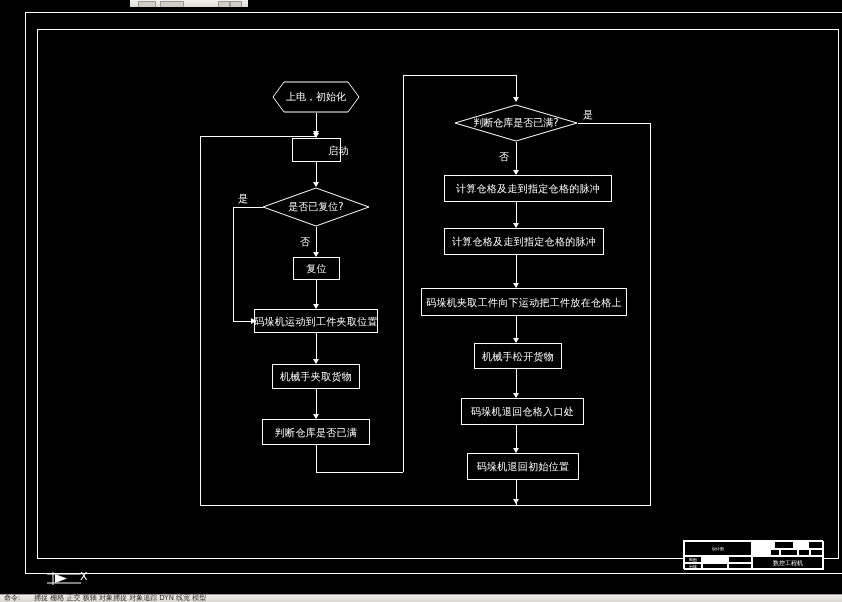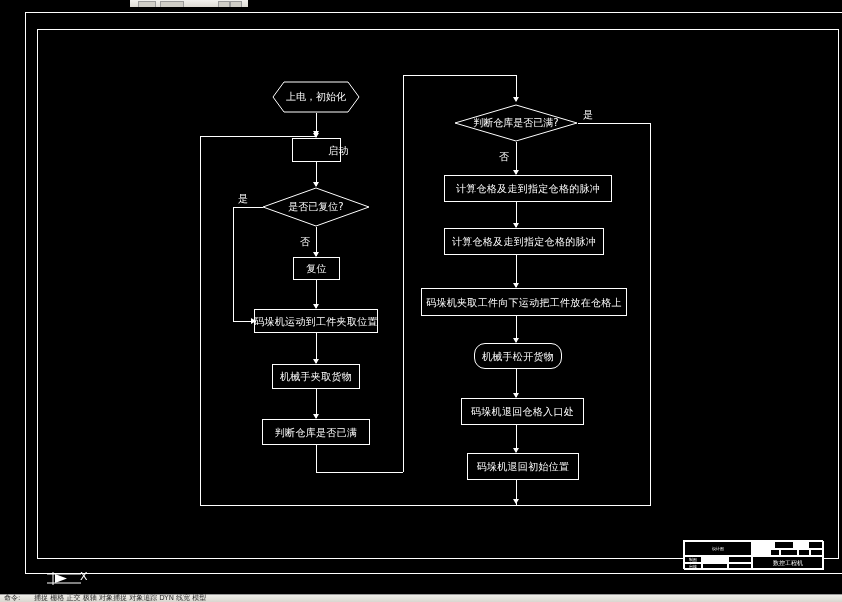--- a/index.html
+++ b/index.html
@@ -178,21 +178,21 @@
     <div class="ln v" style="left:499px;top:248px;height:32px;"></div>
     <div class="arrow down" style="left:496px;top:276px;"></div>
 
     <div class="node" style="left:404px;top:281px;width:206px;height:28px;">
       <span>码垛机夹取工件向下运动把工件放在仓格上</span>
     </div>
 
     <div class="ln v" style="left:499px;top:309px;height:26px;"></div>
     <div class="arrow down" style="left:496px;top:331px;"></div>
 
-    <div class="node" style="left:457px;top:336px;width:88px;height:26px;border-radius:11px;">
+    <div class="node" style="left:457px;top:336px;width:88px;height:26px;">
       <span>机械手松开货物</span>
     </div>
 
     <div class="ln v" style="left:499px;top:362px;height:28px;"></div>
     <div class="arrow down" style="left:496px;top:386px;"></div>
 
     <div class="node" style="left:444px;top:391px;width:123px;height:27px;">
       <span>码垛机退回仓格入口处</span>
     </div>
 

